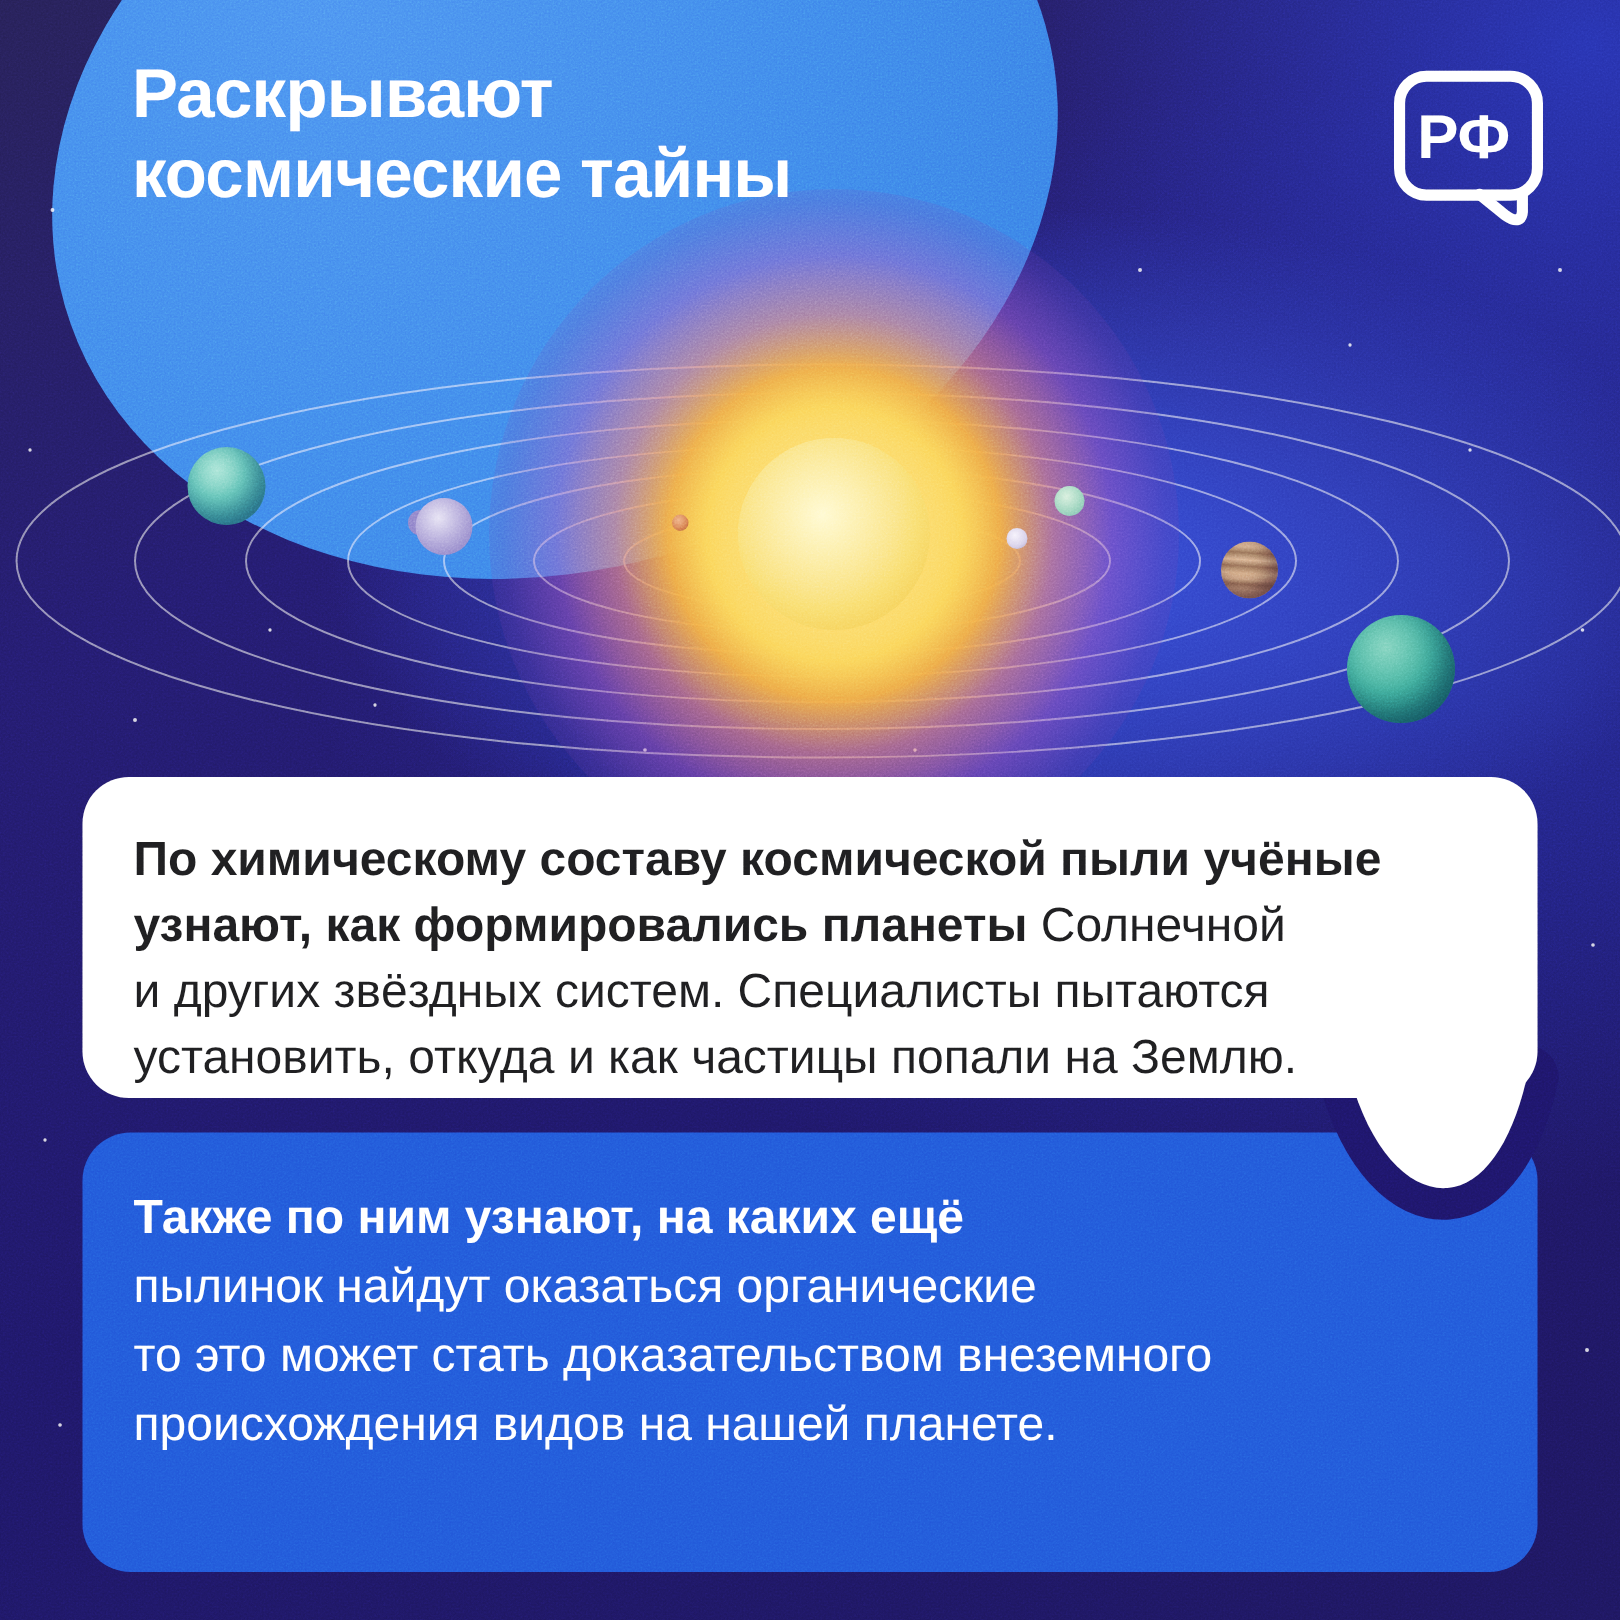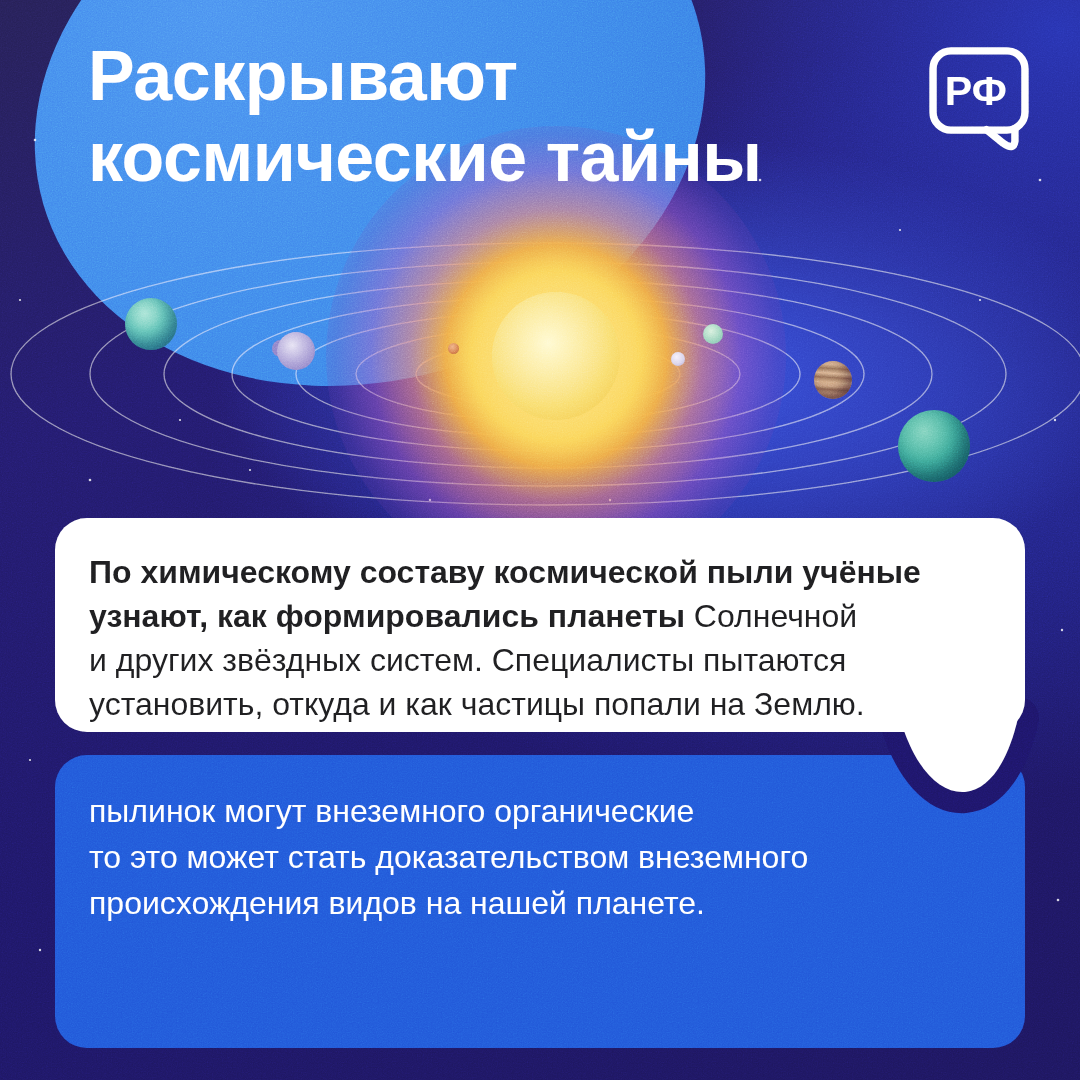--- a/index.html
+++ b/index.html
@@ -40,27 +40,27 @@
     background:
       linear-gradient(4deg, rgba(120,80,60,.0) 18%, rgba(124,86,66,.75) 26%, rgba(124,86,66,0) 34%,
         rgba(210,168,130,.8) 44%, rgba(130,90,70,.8) 56%, rgba(215,175,140,.7) 66%,
         rgba(120,82,62,.7) 78%, rgba(120,82,62,0) 88%),
       radial-gradient(circle at 40% 32%,#e3c09a 0%,#c59878 50%,#97694f 85%,#7c503c 100%);
     box-shadow:inset -5px -6px 10px rgba(40,20,40,.45);}
   .p-teal-bottom{left:898px;top:410px;width:72px;height:72px;
     background:radial-gradient(circle at 36% 30%,#7fd2bd 0%,#3fae9a 45%,#238a7d 75%,#14645c 100%);
     box-shadow:inset -9px -10px 18px rgba(10,40,70,.5);}
   
-  .title{position:absolute;left:88px;top:36px;color:#fff;font-size:70px;font-weight:700;
+  .title{position:absolute;left:88px;top:36px;color:#fff;font-size:46px;font-weight:700;
     line-height:1.16;letter-spacing:-0.5px;}
   .logo{position:absolute;left:926px;top:44px;}
   .logo text{font-family:"Liberation Sans","DejaVu Sans",sans-serif;font-weight:700;font-size:39px;fill:#fff;}
   
   .card{position:absolute;left:55px;width:970px;border-radius:32px;box-sizing:border-box;}
-  .card-white{top:518px;height:214px;background:#ffffff;padding:32px 34px 0 34px;color:#1d1d1f;}
+  .card-white{top:518px;height:214px;background:#ffffff;padding:32px 34px 0 34px;color:#1d1d1f;border-radius:31px;}
   .card-blue{top:755px;height:293px;background:#2156d8;padding:33px 34px 0 34px;color:#ffffff;}
   .tl{white-space:nowrap;font-size:32px;line-height:44px;font-weight:400;}
   .card-blue .tl{line-height:46px;}
   .tl .b{font-weight:700;}
   .tailsvg{position:absolute;left:0;top:0;pointer-events:none;}
   
   .noise{position:absolute;inset:0;mix-blend-mode:overlay;opacity:.42;pointer-events:none;}
 </style>
 </head>
 <body>
@@ -118,21 +118,22 @@
   </div>
 
   <svg class="logo" width="106" height="112" viewBox="0 0 100 106">
     <rect x="6.5" y="6.5" width="87" height="75" rx="17" fill="none" stroke="#ffffff" stroke-width="7"></rect>
     <path d="M 84 80 L 84 92 Q 83 101 73 94 L 57 81" fill="none" stroke="#ffffff" stroke-width="7" stroke-linecap="round" stroke-linejoin="round"></path>
     <text x="47" y="58" text-anchor="middle">РФ</text>
   </svg>
 
   <div class="card card-blue">
     <div>
-        <div class="tl"><span>пылинок могут внеземного органические</span></div>
+        <div class="tl"><span class="b">Также по ним узнают, на каких ещё</span></div>
+        <div class="tl"><span>пылинок найдут оказаться органические</span></div>
         <div class="tl"><span>то это может стать доказательством внеземного</span></div>
         <div class="tl"><span>происхождения видов на нашей планете.</span></div>
       </div>
   </div>
 
   <svg class="tailsvg" width="1080" height="1080">
     <path d="M 900 718 C 914 768 940 794 965 792 C 989 790 1008 762 1018 718 Z" fill="#1d1566" stroke="#1d1566" stroke-width="42" stroke-linejoin="round"></path>
     <path d="M 900 718 C 914 768 940 794 965 792 C 989 790 1008 762 1018 718 Z" fill="#ffffff"></path>
   </svg>
 

